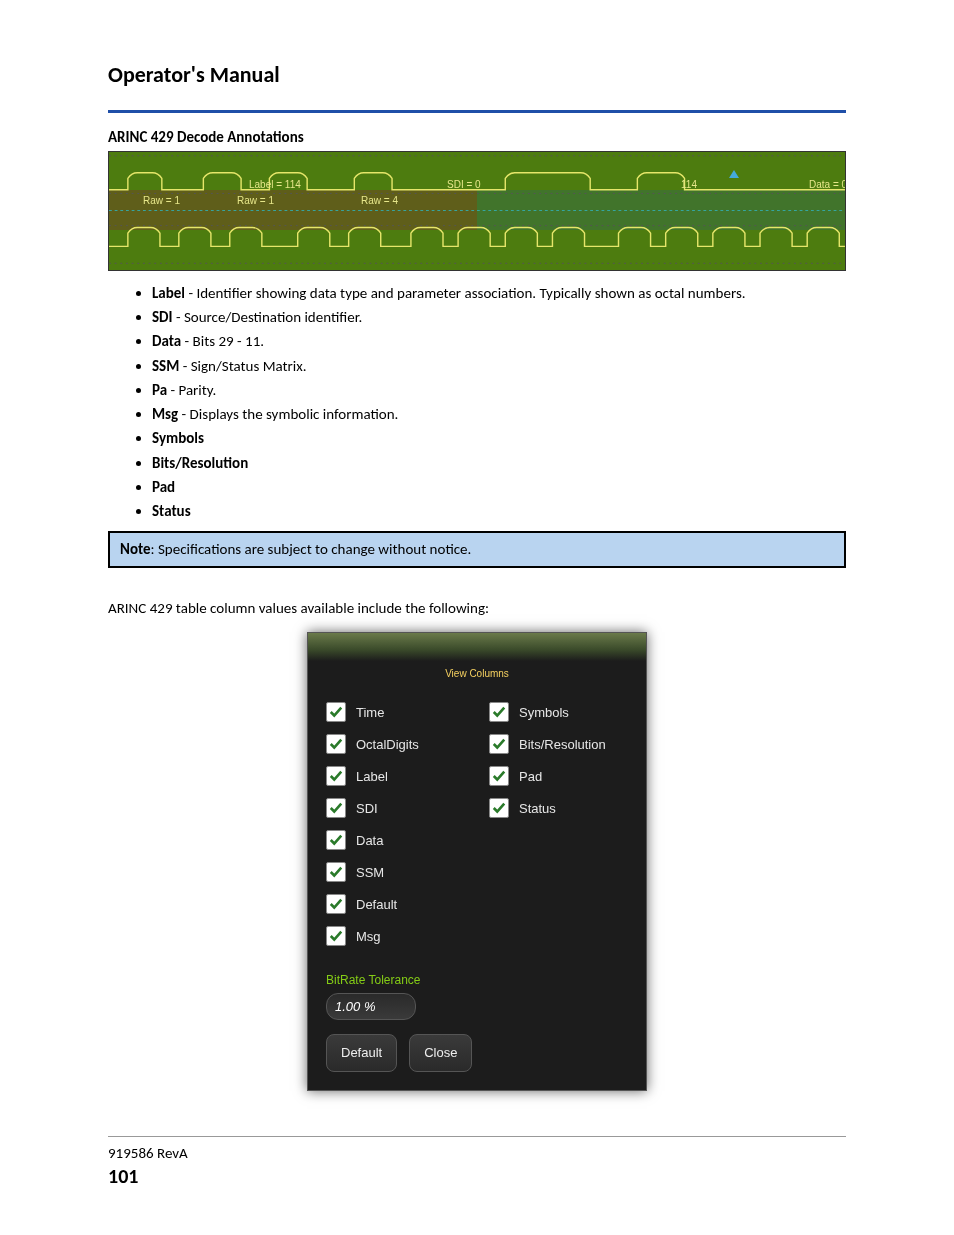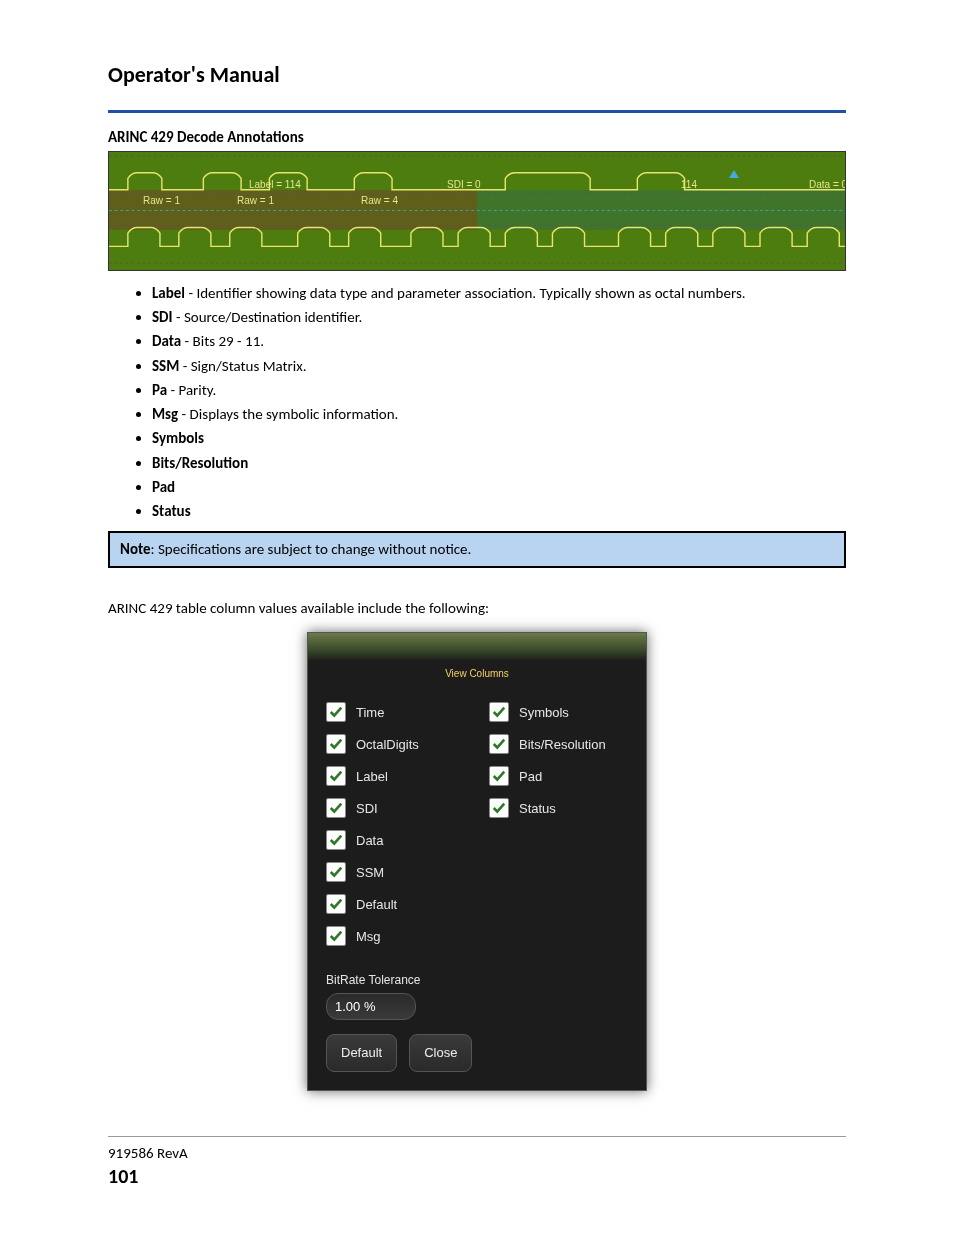--- a/index.html
+++ b/index.html
@@ -119,30 +119,31 @@
     background:#fff;
     border:1px solid #888;
     border-radius:2px;
     display:flex; align-items:center; justify-content:center;
   }
   .chk svg { width:14px; height:14px; }
   .dlabel { color:#e6e6e6; }
   .bitrate-block {
     padding: 0 18px 8px 18px;
   }
-  .bitrate-label { font-size:12px; color:#e5e5e5; }
+  .bitrate-label { font-size:12px; color:#84cc16; }
   .bitrate-field {
     margin-top:4px;
     width:90px;
     background: linear-gradient(#2a2a2a,#3a3a3a);
     border:1px solid #555;
     border-radius:12px;
     padding:4px 8px;
     color:#fff;
     font-size:13px;
+    font-style:italic;
   }
   .btn-row {
     display:flex; gap:12px;
     padding: 6px 18px 18px 18px;
   }
   .dbtn {
     background: linear-gradient(#3a3a3a,#2a2a2a);
     border:1px solid #555;
     border-radius:8px;
     color:#eee;

